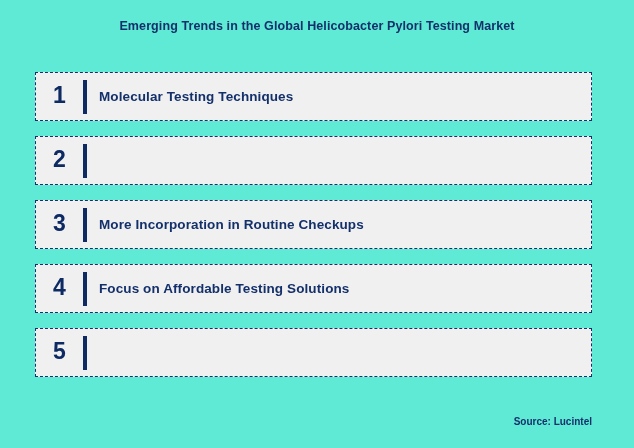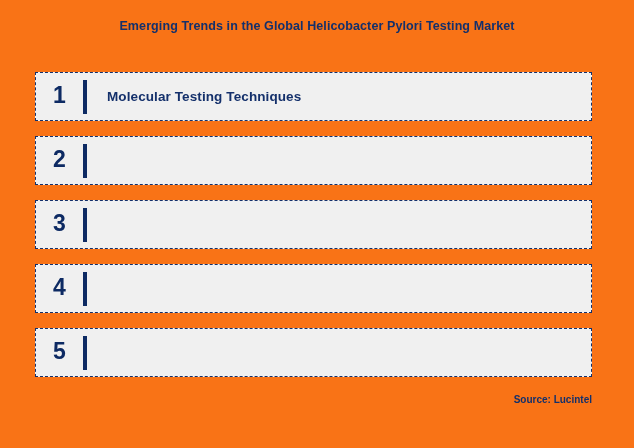--- a/index.html
+++ b/index.html
@@ -11,21 +11,21 @@
     width: 634px;
     height: 448px;
     background: #ffffff;
     font-family: "Liberation Sans", sans-serif;
     overflow: hidden;
   }
   .page {
     position: relative;
     width: 634px;
     height: 448px;
-    background: #f97316;
+    background: #5eead4;
   }
   .page-title {
     position: absolute;
     left: 0;
     top: 19px;
     width: 634px;
     text-align: center;
     font-size: 12.5px;
     font-weight: bold;
     color: #14306b;
@@ -62,31 +62,31 @@
     padding-bottom: 2px;
   }
   .trend-divider {
     flex: 0 0 4px;
     width: 4px;
     height: 34px;
     background: #0d2a63;
   }
   .trend-label {
     flex: 1 1 auto;
-    padding-left: 20px;
+    padding-left: 12px;
     font-size: 13.5px;
     font-weight: bold;
     color: #14306b;
     white-space: nowrap;
     letter-spacing: 0.1px;
   }
   .source-note {
     position: absolute;
     right: 42px;
-    top: 394px;
+    top: 416px;
     font-size: 10px;
     font-weight: bold;
     color: #14306b;
     text-align: right;
     white-space: nowrap;
   }
 </style>
 </head>
 <body>
 
@@ -103,25 +103,27 @@
     </div>
 
     <div class="trend-row">
       <div class="trend-number">2</div>
       <div class="trend-divider"></div>
     </div>
 
     <div class="trend-row">
       <div class="trend-number">3</div>
       <div class="trend-divider"></div>
+      <div class="trend-label">More Incorporation in Routine Checkups</div>
     </div>
 
     <div class="trend-row">
       <div class="trend-number">4</div>
       <div class="trend-divider"></div>
+      <div class="trend-label">Focus on Affordable Testing Solutions</div>
     </div>
 
     <div class="trend-row">
       <div class="trend-number">5</div>
       <div class="trend-divider"></div>
     </div>
 
   </div>
 
   <div class="source-note">Source: Lucintel</div>

